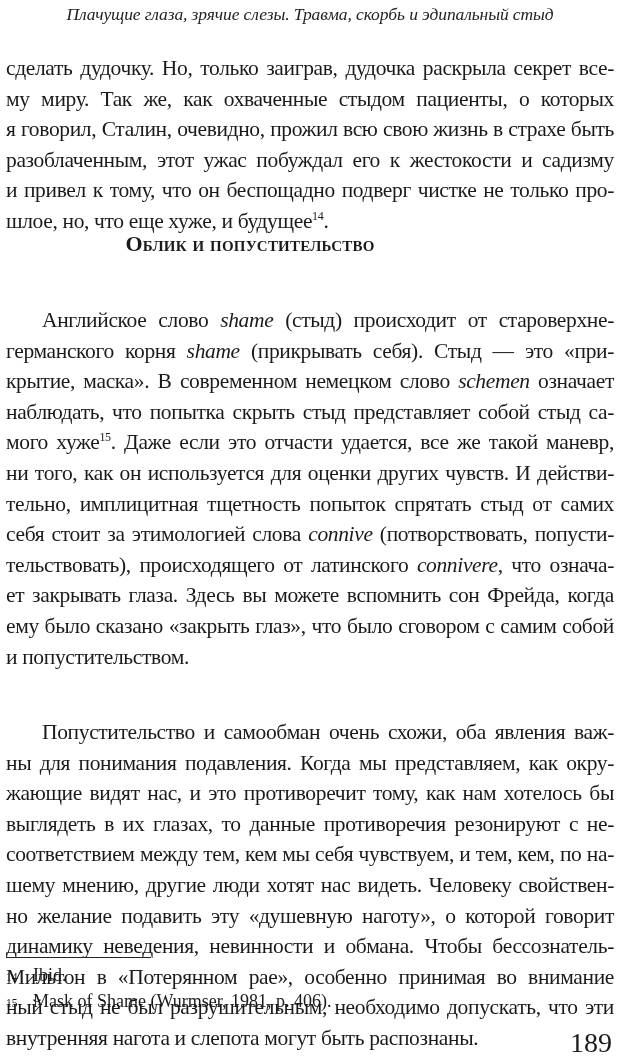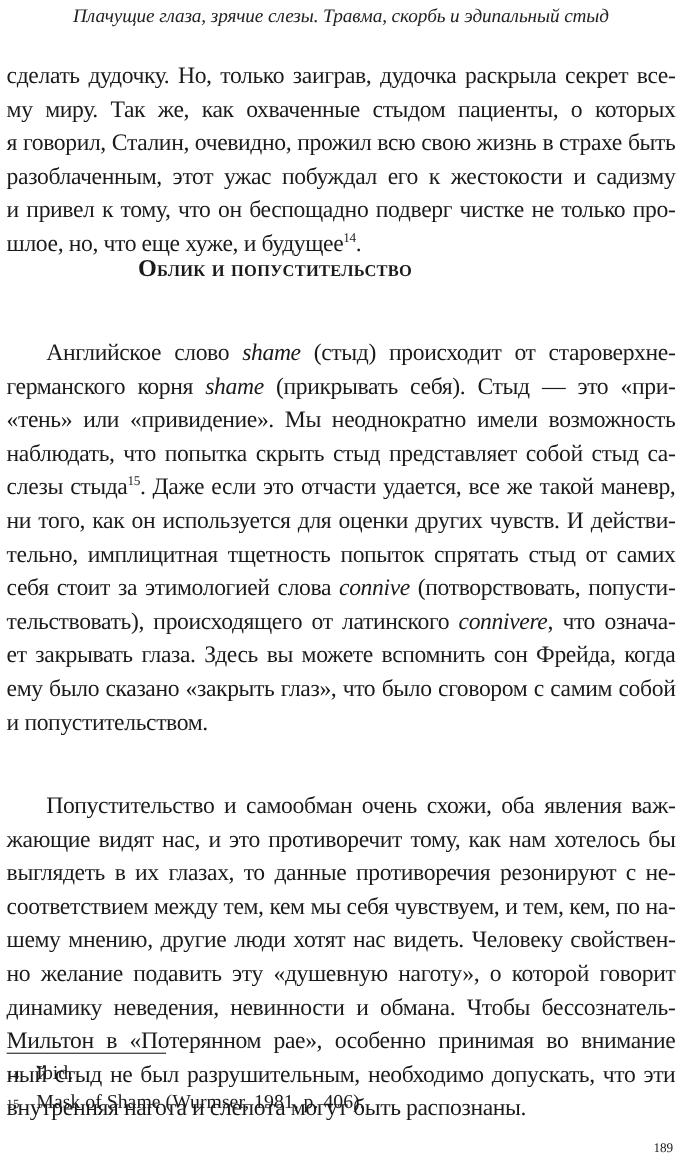--- a/index.html
+++ b/index.html
@@ -89,21 +89,21 @@
       font-size: 18px;
     }
     .fn-num {
       width: 27px;
       font-size: 11.5px;
     }
     .page-number {
       position: absolute;
       right: 8px;
       top: 1030px;
-      font-size: 12px;
+      font-size: 28px;
       line-height: 26px;
     }
   </style>
 </head>
 <body>
 
 <div class="running-header">Плачущие глаза, зрячие слезы. Травма, скорбь и эдипальный стыд</div>
 
 <div class="body-text" style="top: 30px;">
   <span class="line">сделать дудочку. Но, только заиграв, дудочка раскрыла секрет все-</span>
@@ -112,34 +112,35 @@
   <span class="line">разоблаченным, этот ужас побуждал его к жестокости и садизму</span>
   <span class="line">и привел к тому, что он беспощадно подверг чистке не только про-</span>
   <span class="line last"><span>шлое, но, что еще хуже, и будущее</span><sup>14</sup><span>.</span></span>
 </div>
 
 <div class="section-heading">Облик и попустительство</div>
 
 <div class="body-text" style="top: 282px;">
   <span class="line indent"><span>Английское слово </span><i>shame</i><span> (стыд) происходит от староверхне-</span></span>
   <span class="line"><span>германского корня </span><i>shame</i><span> (прикрывать себя). Стыд — это «при-</span></span>
-  <span class="line">«тень» или «привидение». Мы неоднократно имели возможность</span>
+  <span class="line"><span>крытие, маска». В современном немецком слово </span><i>schemen</i><span> означает</span></span>
   <span class="line">наблюдать, что попытка скрыть стыд представляет собой стыд са-</span>
-  <span class="line"><span>слезы стыда</span><sup>15</sup><span>. Даже если это отчасти удается, все же такой маневр,</span></span>
+  <span class="line"><span>мого хуже</span><sup>15</sup><span>. Даже если это отчасти удается, все же такой маневр,</span></span>
   <span class="line">ни того, как он используется для оценки других чувств. И действи-</span>
   <span class="line">тельно, имплицитная тщетность попыток спрятать стыд от самих</span>
   <span class="line"><span>себя стоит за этимологией слова </span><i>connive</i><span> (потворствовать, попусти-</span></span>
   <span class="line"><span>тельствовать), происходящего от латинского </span><i>connivere</i><span>, что означа-</span></span>
   <span class="line">ет закрывать глаза. Здесь вы можете вспомнить сон Фрейда, когда</span>
   <span class="line">ему было сказано «закрыть глаз», что было сговором с самим собой</span>
   <span class="line last">и попустительством.</span>
 </div>
 
 <div class="body-text" style="top: 694px;">
   <span class="line indent">Попустительство и самообман очень схожи, оба явления важ-</span>
+  <span class="line">ны для понимания подавления. Когда мы представляем, как окру-</span>
   <span class="line">жающие видят нас, и это противоречит тому, как нам хотелось бы</span>
   <span class="line">выглядеть в их глазах, то данные противоречия резонируют с не-</span>
   <span class="line">соответствием между тем, кем мы себя чувствуем, и тем, кем, по на-</span>
   <span class="line">шему мнению, другие люди хотят нас видеть. Человеку свойствен-</span>
   <span class="line">но желание подавить эту «душевную наготу», о которой говорит</span>
   <span class="line">динамику неведения, невинности и обмана. Чтобы бессознатель-</span>
   <span class="line">Мильтон в «Потерянном рае», особенно принимая во внимание</span>
   <span class="line">ный стыд не был разрушительным, необходимо допускать, что эти</span>
   <span class="line last">внутренняя нагота и слепота могут быть распознаны.</span>
 </div>

